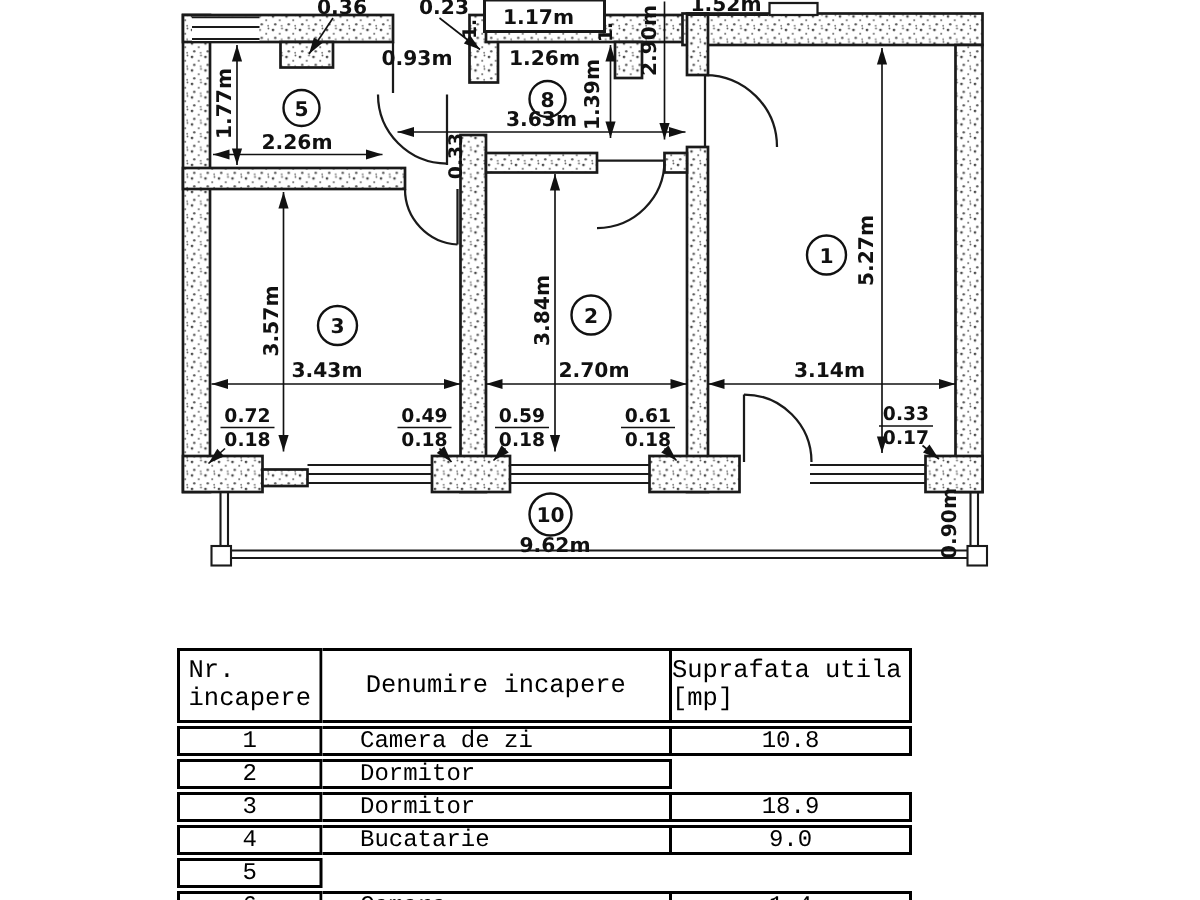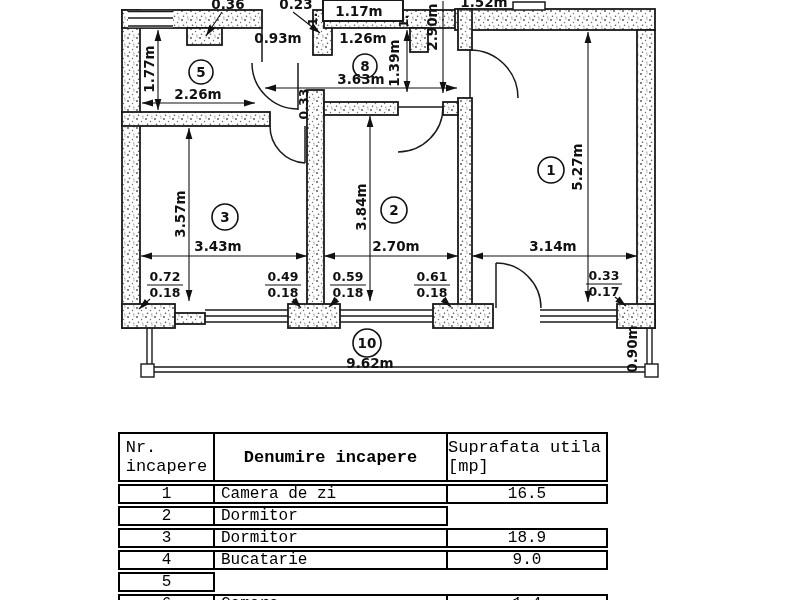--- a/index.html
+++ b/index.html
@@ -10,21 +10,21 @@
   svg .smalltxt{font-size:12.5px;}
   svg .roomnum{font-size:13.5px;}
   
   #roomtable{position:absolute;left:118px;top:432px;width:529px;
              font-family:"Liberation Mono","DejaVu Sans Mono",monospace;color:#000;}
   .trow{display:flex;margin-bottom:2px;}
   .tc{box-sizing:border-box;border:2px solid #000;background:#fff;
       display:flex;align-items:center;justify-content:center;
       font-size:16px;line-height:16px;height:20px;}
   .tc.c1{width:97px;}
-  .tc.c2{width:233px;justify-content:flex-start;padding-left:6px;border-left:none;}
+  .tc.c2{width:233px;justify-content:flex-start;padding-left:25px;border-left:none;}
   .tc.c3{width:160px;border-left:none;}
   .thead .tc{height:50px;font-size:17px;line-height:19px;}
   .hdr2l{text-align:left;}
 </style>
 </head>
 <body>
 <div id="stage">
 
 <svg width="800" height="430" viewBox="0 0 800 430" style="position:absolute;left:0;top:0;">
   <defs>
@@ -209,28 +209,28 @@
 </svg>
 
 <div id="roomtable">
   <div class="trow thead">
     <div class="tc c1 hdr2l">
       <div>
         <div>Nr.</div>
         <div>incapere</div>
       </div>
     </div>
-    <div class="tc c2" style="justify-content:center;padding-left:0;font-weight:bold;">Denumire incapere</div>
+    <div class="tc c2" style="justify-content:center;padding-left:0;">Denumire incapere</div>
     <div class="tc c3">Suprafata utila [mp]</div>
   </div>
 
   <div class="trow">
     <div class="tc c1">1</div>
     <div class="tc c2">Camera de zi</div>
-    <div class="tc c3">16.5</div>
+    <div class="tc c3">10.8</div>
   </div>
   <div class="trow">
     <div class="tc c1">2</div>
     <div class="tc c2">Dormitor</div>
   </div>
   <div class="trow">
     <div class="tc c1">3</div>
     <div class="tc c2">Dormitor</div>
     <div class="tc c3">18.9</div>
   </div>

